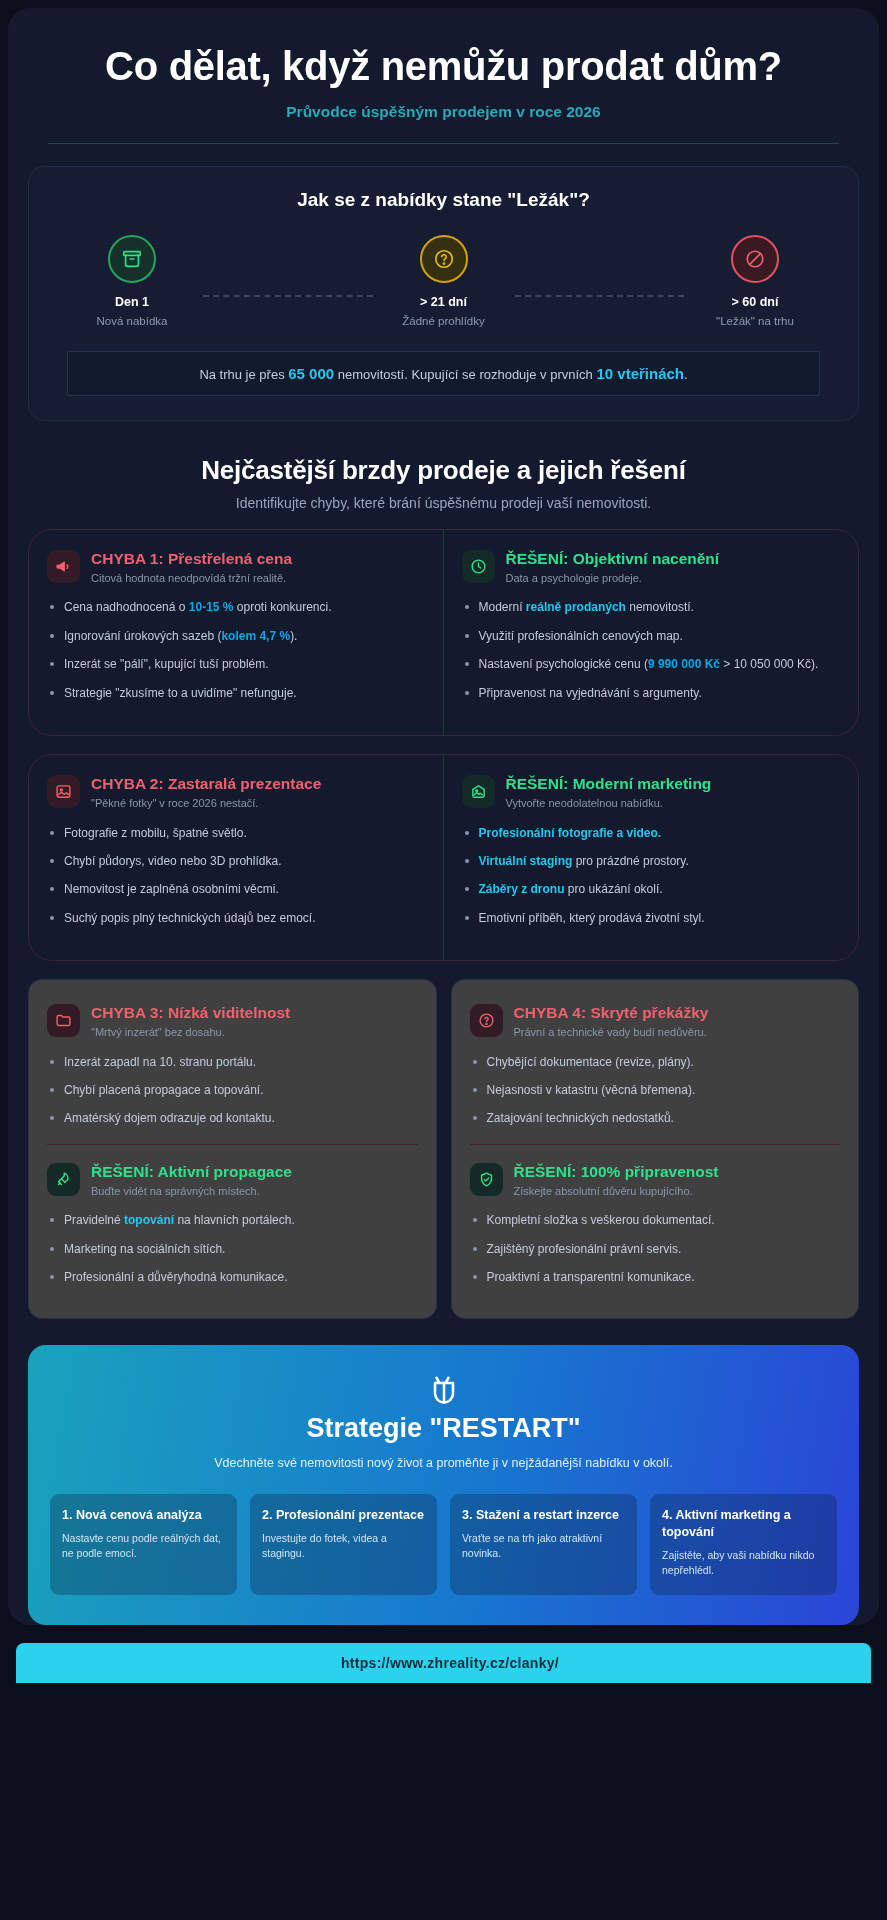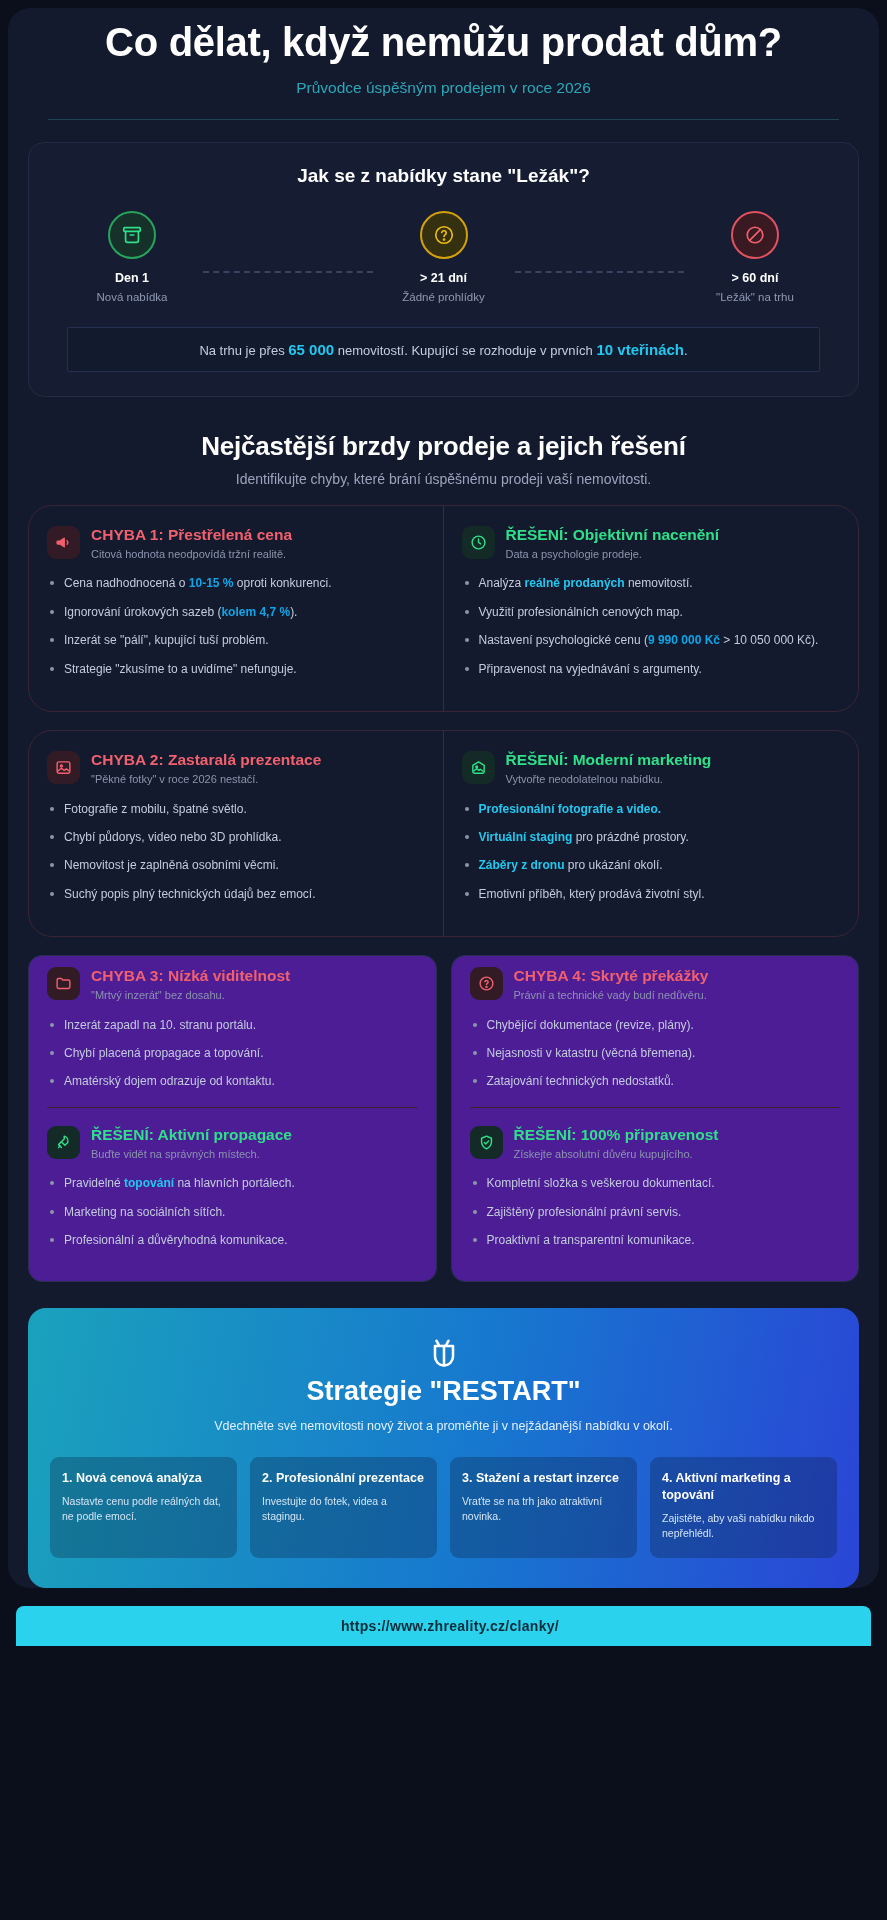--- a/index.html
+++ b/index.html
@@ -20,35 +20,35 @@
 
   .shell {
     background: #141a2e;
     border-radius: 22px;
     overflow: hidden;
     padding: 0 0 0 0;
   }
 
   
   .header {
-    padding: 12px 40px 0 40px;
+    padding: 36px 40px 0 40px;
     text-align: center;
   }
   .header h1 {
     font-size: 40px;
     font-weight: bold;
     color: #ffffff;
     line-height: 1.12;
     letter-spacing: -0.3px;
   }
   .header .subtitle {
     margin-top: 14px;
     font-size: 15.5px;
     color: #2aa8b8;
-    font-weight: 400;
+    font-weight: 700;
   }
   .header .rule {
     margin: 22px 0 0 0;
     height: 1px;
     background: #1d4553;
   }
 
   
   .timeline-card {
     margin: 22px 20px 0 20px;
@@ -155,24 +155,24 @@
     width: 4px; height: 4px; border-radius: 50%;
     background: #8b95ae;
   }
   ul.items li b { color: #0ea5e9; font-weight: bold; }
   ul.items li .cy { color: #22c8f0; font-weight: bold; }
 
   
   .grid2 { display: flex; gap: 14px; margin: 18px 20px 0 20px; }
   .gcol {
     width: 50%;
-    background: #4c1d95;
+    background: #404040;
     border: 1px solid #26304d;
     border-radius: 14px;
-    padding: 11px 18px 20px 18px;
+    padding: 24px 18px 20px 18px;
   }
   .gdiv { height: 1px; background: #40212c; margin: 16px 0 18px 0; }
 
   
   .restart {
     margin: 26px 20px 0 20px;
     border-radius: 18px;
     background: linear-gradient(100deg, #1aa2bc 0%, #1777cf 55%, #2a45d6 100%);
     padding: 26px 22px 30px 22px;
     text-align: center;
@@ -299,21 +299,21 @@
             <circle cx="12" cy="12" r="9"></circle>
                 <path d="M12 7v5l3 2"></path>
           </svg>
         </div>
         <div>
           <div class="blk-title green">ŘEŠENÍ: Objektivní nacenění</div>
           <div class="blk-sub">Data a psychologie prodeje.</div>
         </div>
       </div>
       <ul class="items">
-            <li><span>Analýza </span><span class="cy">reálně prodaných</span><span> nemovitostí.</span></li>
+            <li><span>Moderní </span><span class="cy">reálně prodaných</span><span> nemovitostí.</span></li>
             <li><span>Využití profesionálních cenových map.</span></li>
             <li><span>Nastavení psychologické cenu (</span><span><b>9 990 000 Kč</b></span><span> &gt; 10 050 000 Kč).</span></li>
             <li><span>Připravenost na vyjednávání s argumenty.</span></li>
           </ul>
     </div>
   </div>
 
   <div class="pair-card err-accent">
     <div class="half left">
       <div class="blk-head">

